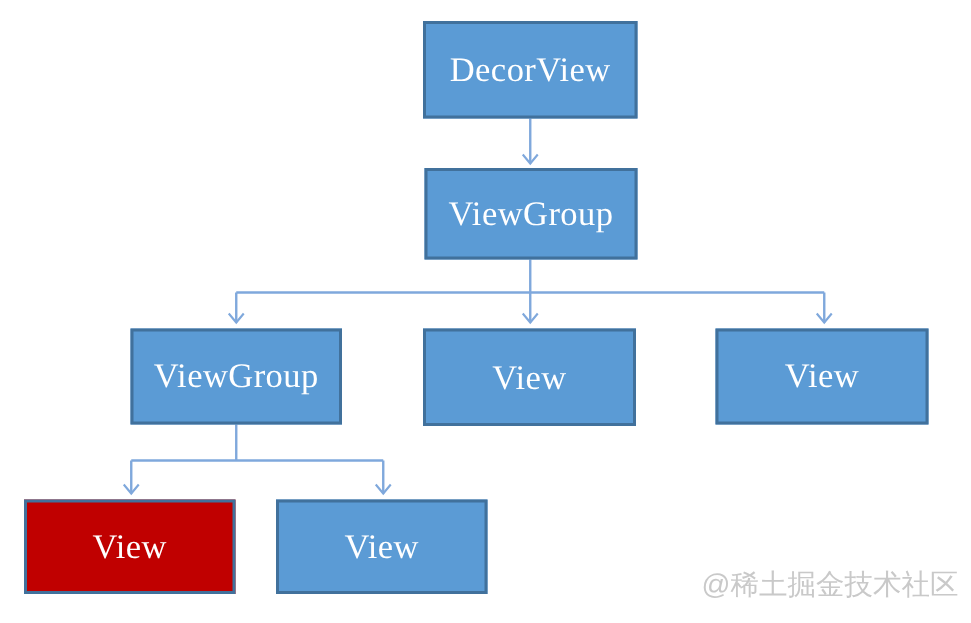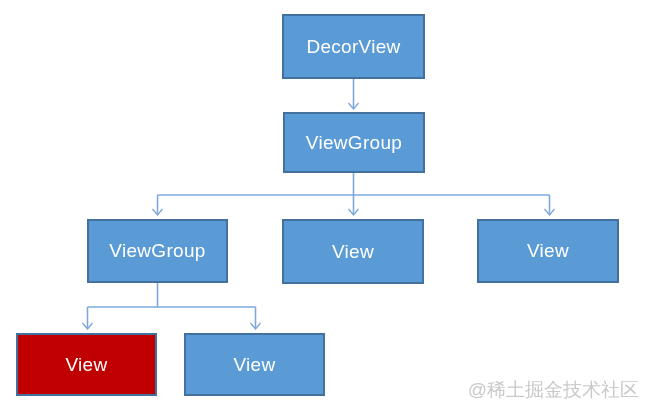--- a/index.html
+++ b/index.html
@@ -21,25 +21,26 @@
     top: 0;
     width: 647px;
     height: 415px;
   }
   .node {
     position: absolute;
     box-sizing: border-box;
     background: #5b9bd5;
     border: 2px solid #41719c;
     color: #ffffff;
-    font-size: 19px;
+    font-size: 23px;
     display: flex;
     align-items: center;
     justify-content: center;
     letter-spacing: 0.3px;
+    font-family: Liberation Serif, serif;
   }
   .node.red {
     background: #c00000;
   }
   .n-decorview   { left: 282px; top: 14px;  width: 143px; height: 65px; }
   .n-viewgroup2  { left: 283px; top: 112px; width: 142px; height: 61px; }
   .n-viewgroup3  { left: 87px;  top: 219px; width: 141px; height: 64px; }
   .n-view3mid    { left: 282px; top: 219px; width: 142px; height: 65px; }
   .n-view3right  { left: 477px; top: 219px; width: 142px; height: 64px; }
   .n-view4red    { left: 16px;  top: 333px; width: 141px; height: 63px; }

